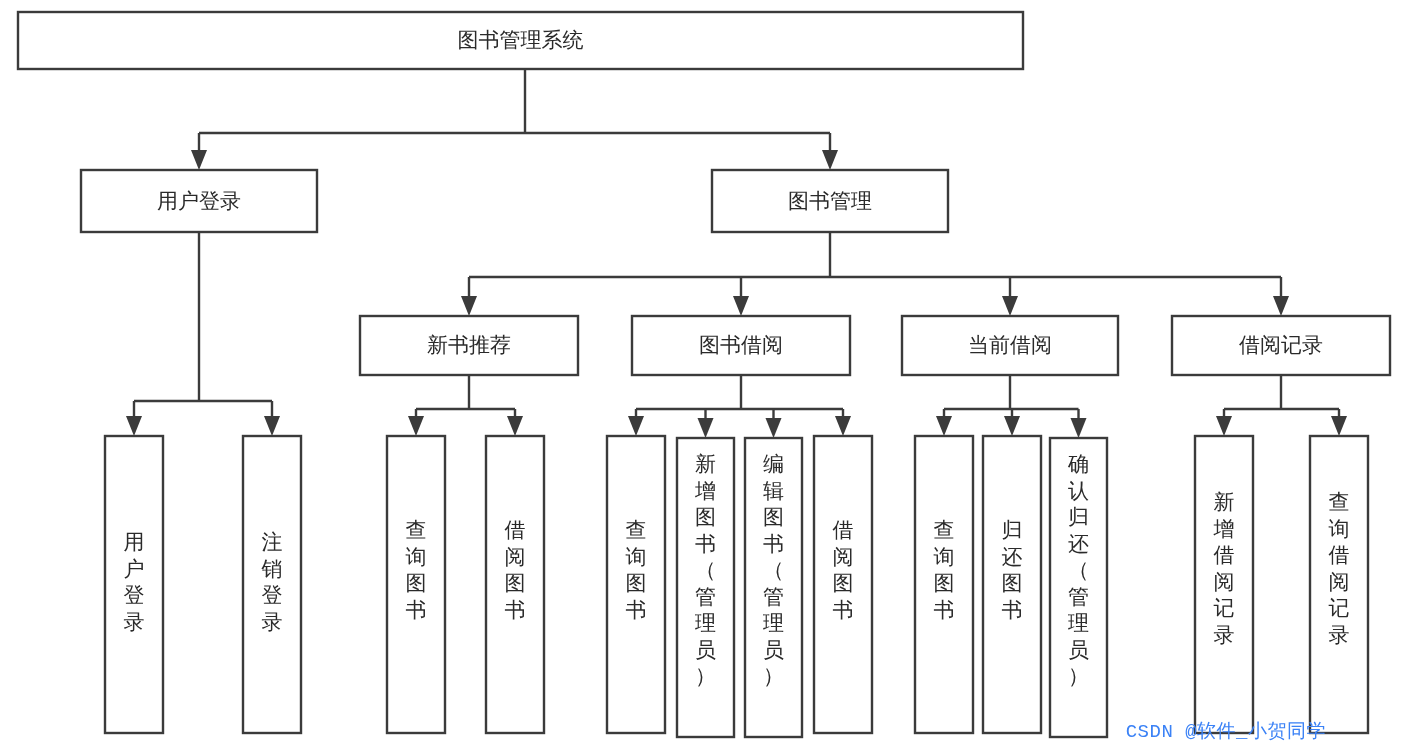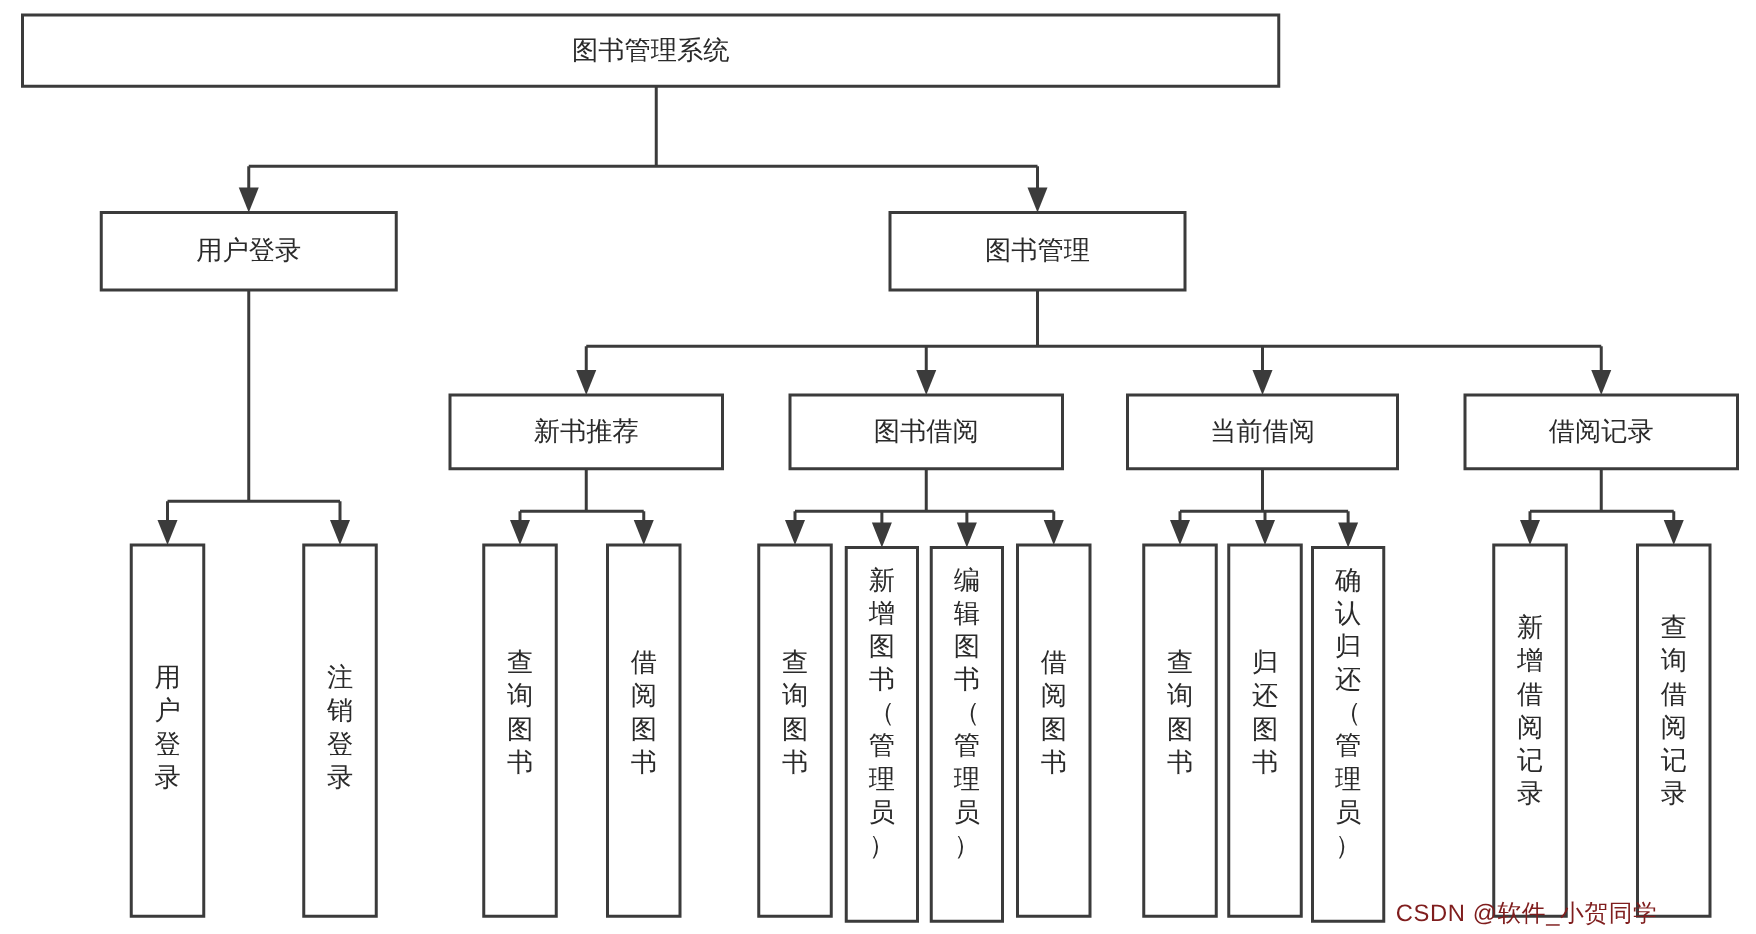--- a/index.html
+++ b/index.html
@@ -52,23 +52,23 @@
     stroke-linecap: butt;
   }
   .arrow-head {
     fill: #3b3b3b;
     stroke: none;
   }
   .watermark {
     position: absolute;
     right: 8px;
     bottom: 3px;
-    font-family: Liberation Sans, sans-serif;
+    font-family: Liberation Mono, monospace;
     font-size: 19px;
-    color: #7f1d1d;
+    color: #3b82f6;
     letter-spacing: 0.5px;
     white-space: nowrap;
     user-select: none;
   }
 </style>
 </head>
 <body>
 
 <div id="diagram-root">
   <svg class="diagram-canvas" id="diagram-canvas" viewBox="0 0 1405 747" xmlns="http://www.w3.org/2000/svg">

